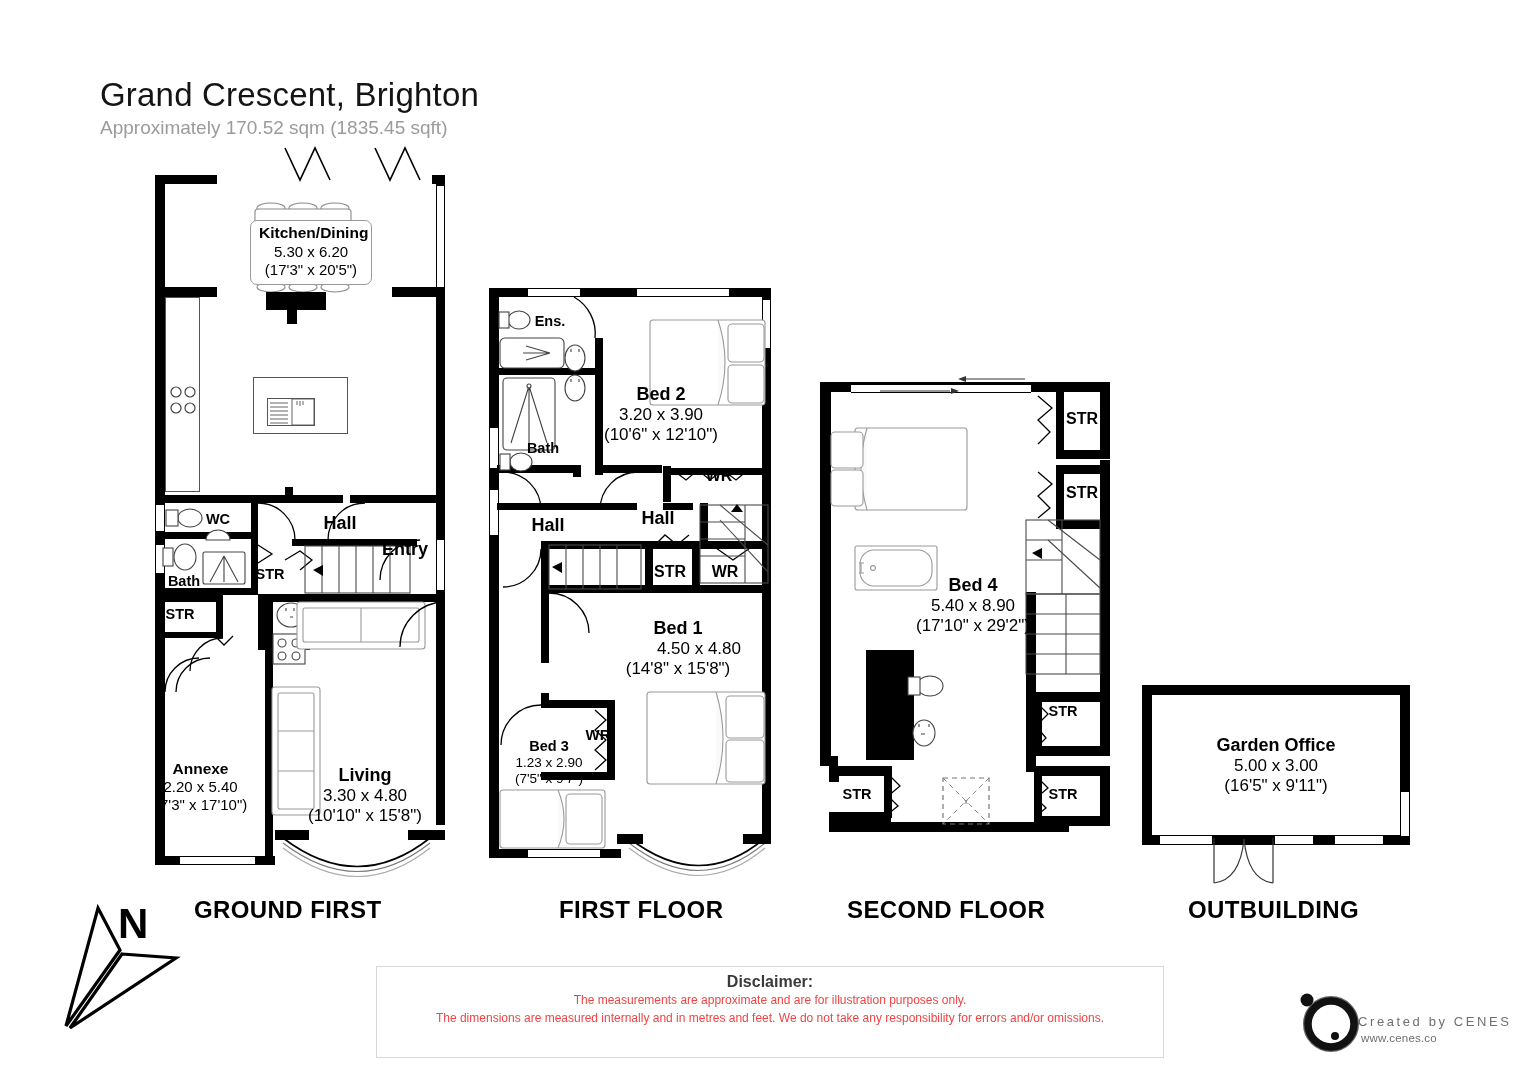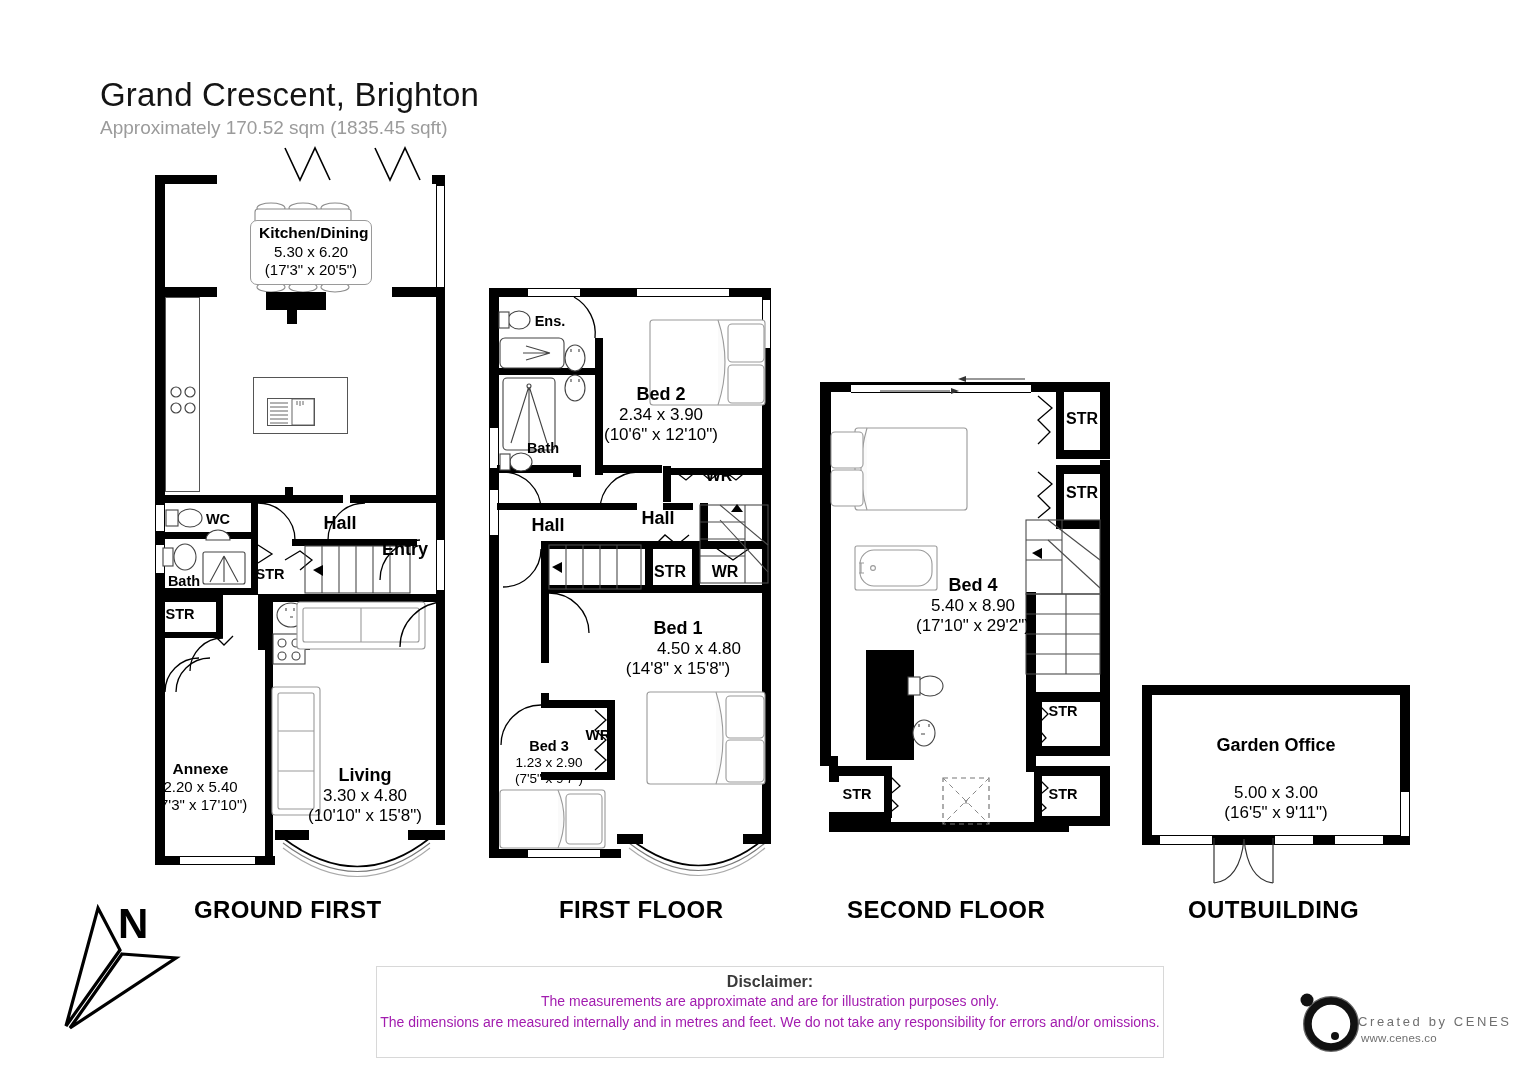--- a/index.html
+++ b/index.html
@@ -28,21 +28,21 @@
   .rname{font-size:15.5px;font-weight:bold;}
   .rdim{font-size:15px;font-weight:400;}
   .small{font-size:14.5px;font-weight:bold;}
   .tag{position:absolute;background:#fff;border:1px solid #9a9a9a;border-radius:7px;text-align:center;padding:3px 8px 5px;line-height:1.2;}
 
   svg.ov{position:absolute;left:0;top:0;overflow:visible;pointer-events:none;}
 
   
   .disc{position:absolute;left:376px;top:966px;width:788px;height:92px;border:1px solid #d8d8d8;box-sizing:border-box;background:#fff;text-align:center;}
   .disc-h{font-size:16px;font-weight:bold;color:#3a3a3a;margin-top:6px;}
-  .disc-l{font-size:14px;color:#a21caf;line-height:1.52;}
+  .disc-l{font-size:12px;color:#ef4444;line-height:1.52;}
 
   
   .logo{position:absolute;left:1295px;top:988px;width:225px;height:68px;}
   .logo-txt{position:absolute;left:63px;top:26px;font-size:13px;letter-spacing:2.6px;color:#6f6f6f;}
   .logo-url{position:absolute;left:66px;top:44px;font-size:11.5px;letter-spacing:.2px;color:#6f6f6f;}
 </style>
 </head>
 <body>
 
 <div id="root">
@@ -377,21 +377,21 @@
     <div class="lbl small" style="left:515px;top:440px;width:56px;">Bath</div>
     <div class="lbl" style="left:515px;top:515px;width:66px;font-size:18px;font-weight:bold;">Hall</div>
     <div class="lbl" style="left:625px;top:508px;width:66px;font-size:18px;font-weight:bold;">Hall</div>
     <div class="lbl small" style="left:694px;top:467px;width:50px;font-size:16px;">WR</div>
     <div class="lbl small" style="left:700px;top:563px;width:50px;font-size:16px;">WR</div>
     <div class="lbl small" style="left:573px;top:726px;width:50px;font-size:15px;">WR</div>
     <div class="lbl small" style="left:647px;top:563px;width:46px;font-size:16px;">STR</div>
 
     <div class="lbl" style="left:598px;top:384px;width:126px;">
       <div class="rname" style="font-size:18px;">Bed 2</div>
-      <div class="rdim" style="font-size:17px;">2.34 x 3.90</div>
+      <div class="rdim" style="font-size:17px;">3.20 x 3.90</div>
       <div class="rdim" style="font-size:17px;">(10'6" x 12'10")</div>
     </div>
 
     <div class="lbl" style="left:615px;top:618px;width:126px;">
       <div class="rname" style="font-size:18px;">Bed 1</div>
       <div class="rdim" style="font-size:17px;text-align:right;">4.50 x 4.80</div>
       <div class="rdim" style="font-size:17px;">(14'8" x 15'8")</div>
     </div>
 
     <div class="lbl" style="left:503px;top:738px;width:92px;">
@@ -513,21 +513,21 @@
     <div class="win" style="left:1275px;top:835px;width:38px;height:10px;"></div>
     <div class="win" style="left:1335px;top:835px;width:48px;height:10px;"></div>
     <svg class="ov" width="1450" height="900">
       <path d="M1214 838 L1214 883" stroke="#333" stroke-width="1.2" fill="none"></path>
       <path d="M1273 838 L1273 883" stroke="#333" stroke-width="1.2" fill="none"></path>
       <path d="M1214 883 Q1240 880 1244 839" stroke="#333" stroke-width="1.2" fill="none"></path>
       <path d="M1273 883 Q1248 880 1244 839" stroke="#333" stroke-width="1.2" fill="none"></path>
     </svg>
     <div class="lbl" style="left:1196px;top:735px;width:160px;">
       <div class="rname" style="font-size:18px;">Garden Office</div>
-      <div class="rdim" style="font-size:17px;margin-top:27px;">5.00 x 3.00</div>
+      <div class="rdim" style="font-size:17px;">5.00 x 3.00</div>
       <div class="rdim" style="font-size:17px;">(16'5" x 9'11")</div>
     </div>
   </div>
 
   <div class="floor-caption" style="left:194px;top:896px;">GROUND FIRST</div>
   <div class="floor-caption" style="left:559px;top:896px;">FIRST FLOOR</div>
   <div class="floor-caption" style="left:847px;top:896px;">SECOND FLOOR</div>
   <div class="floor-caption" style="left:1188px;top:896px;">OUTBUILDING</div>
 
   <div style="position:absolute;left:58px;top:898px;width:130px;height:140px;">

